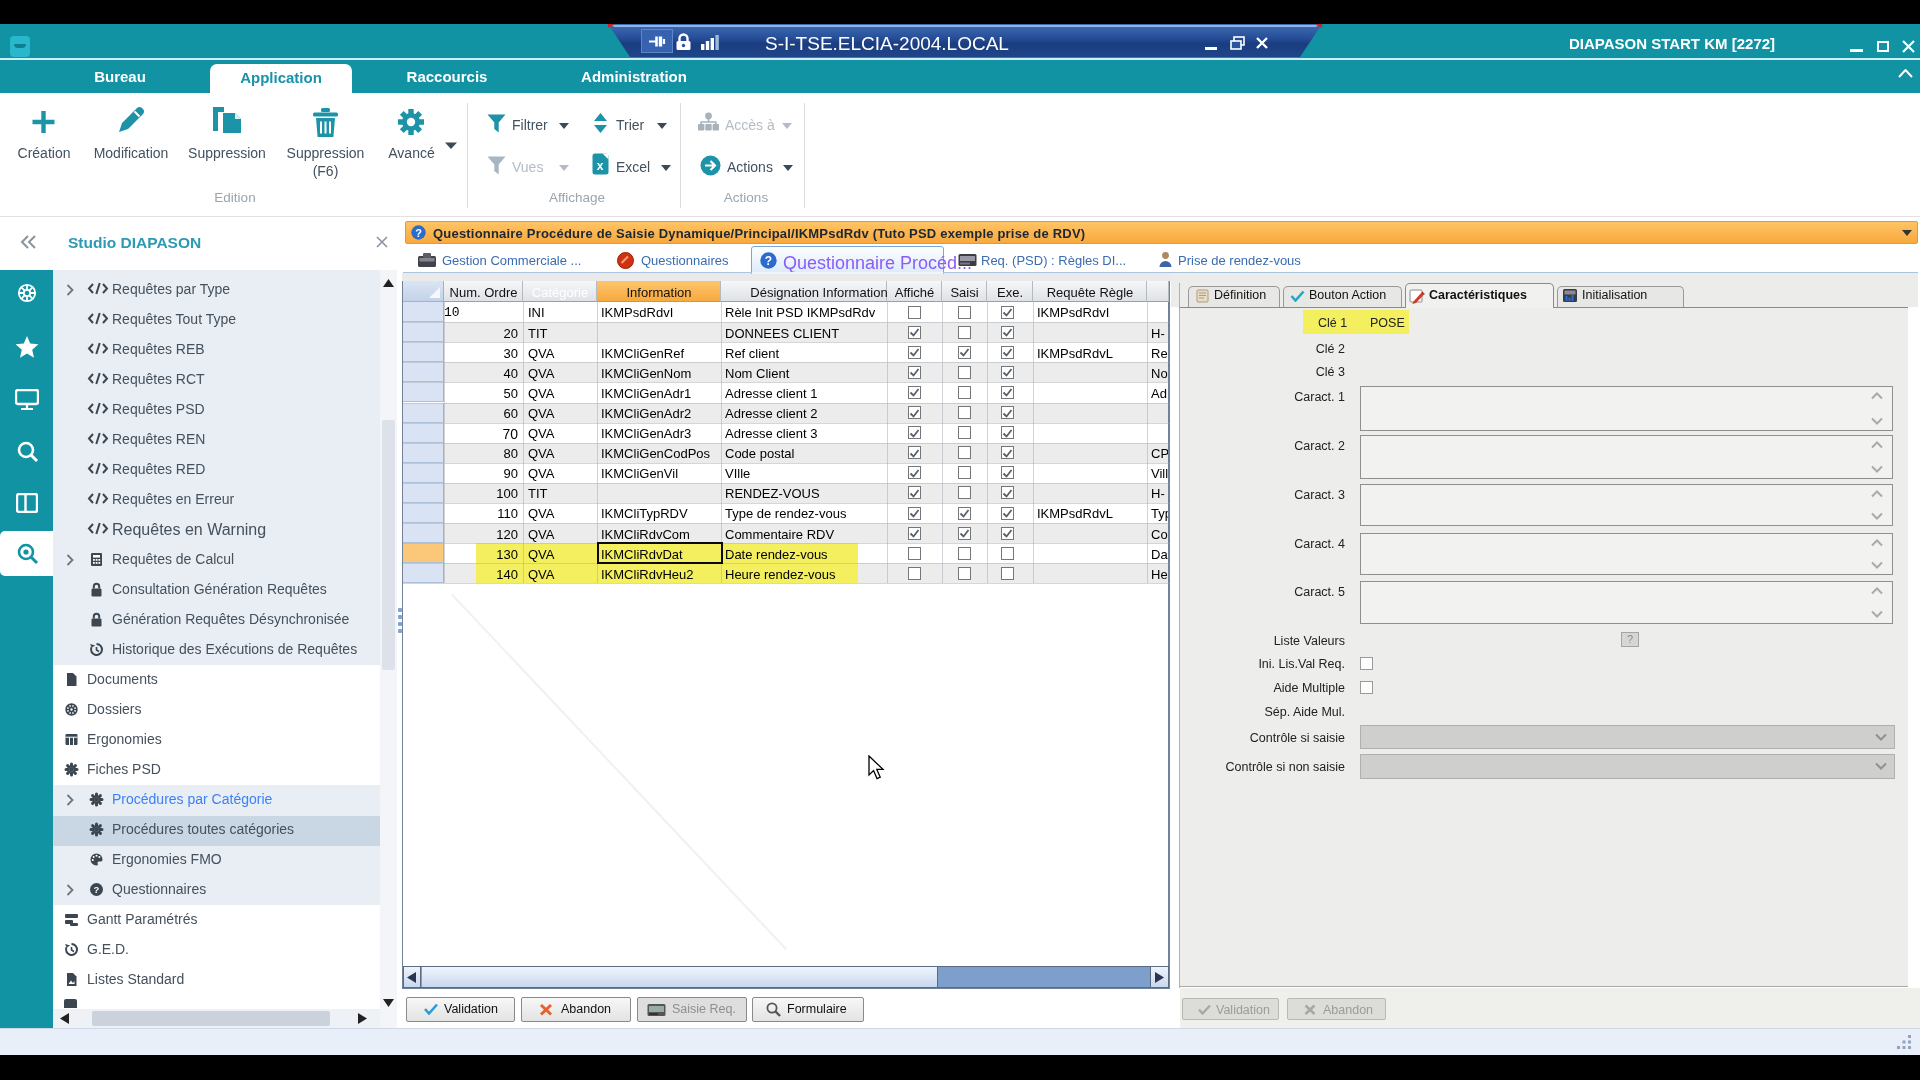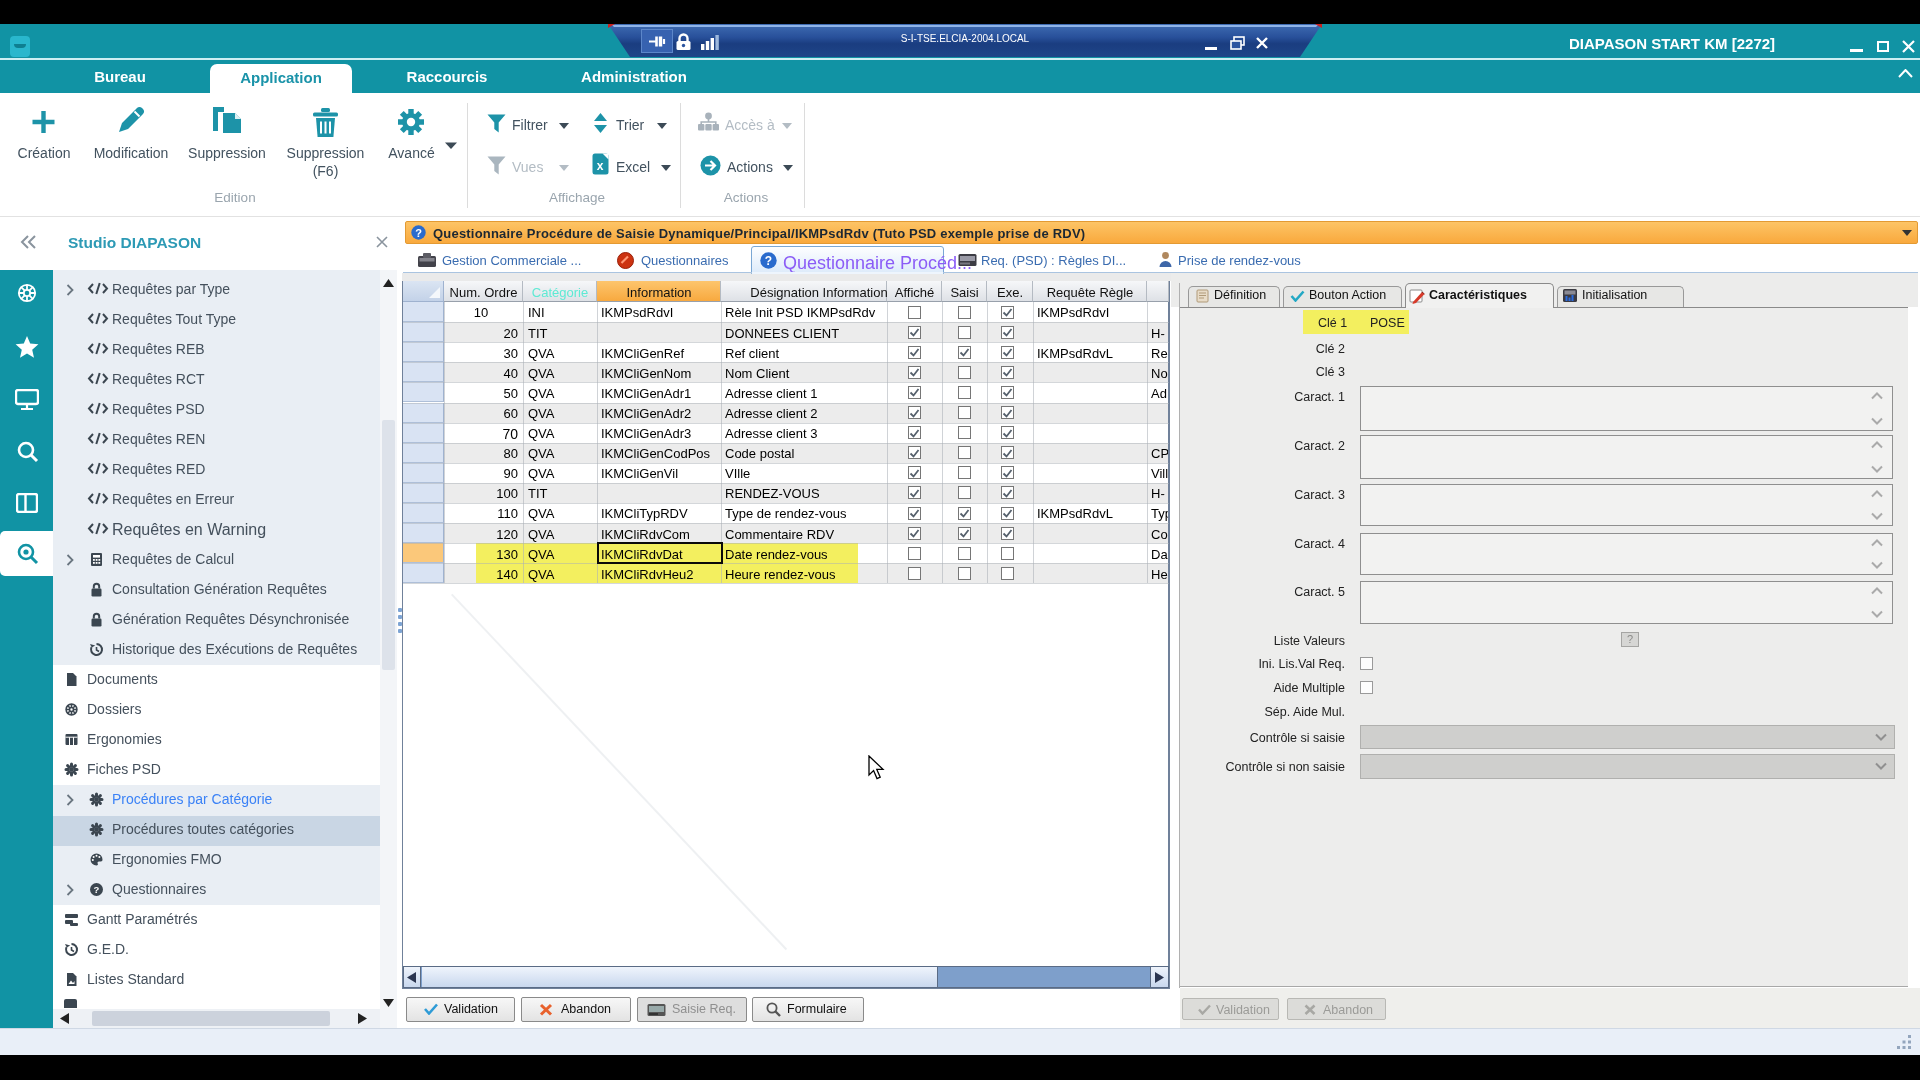--- a/index.html
+++ b/index.html
@@ -166,21 +166,21 @@
         <circle cx="8.5" cy="12.5" r="1.7" fill="#2b549f"></circle>
       </svg>
 <svg class="abs" style="left:701px;top:34px;" width="18" height="16">
         <g fill="#fff">
           <rect x="0" y="10" width="3.4" height="6"></rect>
           <rect x="4.8" y="7" width="3.4" height="9"></rect>
           <rect x="9.6" y="4" width="3.4" height="12"></rect>
           <rect x="14.4" y="1" width="3.4" height="15" fill="#9db8dd"></rect>
         </g>
       </svg>
-<div class="abs" style="left:765px;top:33px;width:400px;color:#fff;font-size:10px;text-align:center;">S-I-TSE.ELCIA-2004.LOCAL</div>
+<div class="abs" style="left:765px;top:33px;width:400px;color:#fff;font-size:19px;text-align:left;">S-I-TSE.ELCIA-2004.LOCAL</div>
 <div class="abs" style="left:1205px;top:47px;width:12px;height:3px;background:#fff;"></div>
 <svg class="abs" style="left:1230px;top:36px;" width="15" height="14">
         <rect x="4" y="1" width="10" height="8" fill="none" stroke="#fff" stroke-width="1.6"></rect>
         <rect x="1" y="5" width="10" height="8" fill="#2b549f" stroke="#fff" stroke-width="1.6"></rect>
       </svg>
 <svg class="abs" style="left:1255px;top:36px;" width="14" height="14">
         <path d="M2 2 L12 12 M12 2 L2 12" stroke="#fff" stroke-width="2.4"></path>
       </svg>
 </div>
 
@@ -491,37 +491,37 @@
 
 <div id="grid">
 <div class="abs" style="left:402px;top:281px;width:768px;height:708px;background:#fff;border:1px solid #70819a;border-right:2px solid #70819a;"></div>
 <div class="abs" style="left:403px;top:281px;width:41px;height:21px;background:linear-gradient(#dbe5f3,#c3d2e8);border-right:1px solid #9fb2cf;border-bottom:1px solid #9fb2cf;"></div>
 <svg class="abs" style="left:428px;top:287px;" width="13" height="12">
         <path d="M12 0 V11 H1 Z" fill="#f4f7fb"></path>
       </svg>
 <div class="abs" style="left:444px;top:281px;width:79px;height:21px;background:linear-gradient(#f6f7f9,#dee1e6);border-right:1px solid #b4bac2;border-bottom:1px solid #98a0ab;"></div>
 <div class="abs" style="left:444px;top:285px;width:79px;font-size:13px;color:#111;text-align:center;white-space:nowrap;overflow:hidden;">Num. Ordre</div>
 <div class="abs" style="left:523px;top:281px;width:74px;height:21px;background:linear-gradient(#f6f7f9,#dee1e6);border-right:1px solid #b4bac2;border-bottom:1px solid #98a0ab;"></div>
-<div class="abs" style="left:523px;top:285px;width:74px;font-size:13px;color:#5eead4;text-align:center;white-space:nowrap;overflow:hidden;">Catégorie</div>
+<div class="abs" style="left:523px;top:285px;width:74px;font-size:13px;color:#ffffff;text-align:center;white-space:nowrap;overflow:hidden;">Catégorie</div>
 <div class="abs" style="left:597px;top:281px;width:124px;height:21px;background:linear-gradient(#fdc56d,#f8a93f);border-right:1px solid #b4bac2;border-bottom:1px solid #98a0ab;"></div>
 <div class="abs" style="left:597px;top:285px;width:124px;font-size:13px;color:#111;text-align:center;white-space:nowrap;overflow:hidden;">Information</div>
 <div class="abs" style="left:721px;top:281px;width:166px;height:21px;background:linear-gradient(#f6f7f9,#dee1e6);border-right:1px solid #b4bac2;border-bottom:1px solid #98a0ab;"></div>
 <div class="abs" style="left:721px;top:285px;width:196px;font-size:13px;color:#111;text-align:center;white-space:nowrap;overflow:hidden;">Désignation Information</div>
 <div class="abs" style="left:887px;top:281px;width:55px;height:21px;background:linear-gradient(#f6f7f9,#dee1e6);border-right:1px solid #b4bac2;border-bottom:1px solid #98a0ab;"></div>
 <div class="abs" style="left:887px;top:285px;width:55px;font-size:13px;color:#111;text-align:center;white-space:nowrap;overflow:hidden;">Affiché</div>
 <div class="abs" style="left:942px;top:281px;width:45px;height:21px;background:linear-gradient(#f6f7f9,#dee1e6);border-right:1px solid #b4bac2;border-bottom:1px solid #98a0ab;"></div>
 <div class="abs" style="left:942px;top:285px;width:45px;font-size:13px;color:#111;text-align:center;white-space:nowrap;overflow:hidden;">Saisi</div>
 <div class="abs" style="left:987px;top:281px;width:46px;height:21px;background:linear-gradient(#f6f7f9,#dee1e6);border-right:1px solid #b4bac2;border-bottom:1px solid #98a0ab;"></div>
 <div class="abs" style="left:987px;top:285px;width:46px;font-size:13px;color:#111;text-align:center;white-space:nowrap;overflow:hidden;">Exe.</div>
 <div class="abs" style="left:1033px;top:281px;width:114px;height:21px;background:linear-gradient(#f6f7f9,#dee1e6);border-right:1px solid #b4bac2;border-bottom:1px solid #98a0ab;"></div>
 <div class="abs" style="left:1033px;top:285px;width:114px;font-size:13px;color:#111;text-align:center;white-space:nowrap;overflow:hidden;">Requête Règle</div>
 <div class="abs" style="left:1147px;top:281px;width:22px;height:21px;background:linear-gradient(#f6f7f9,#dee1e6);border-right:1px solid #b4bac2;border-bottom:1px solid #98a0ab;"></div>
 <div class="abs" style="left:444px;top:302.0px;width:724px;height:20.1px;background:#ffffff;"></div>
 <div class="abs" style="left:403px;top:302.0px;width:41px;height:20.1px;background:#d9e3f3;border-right:1px solid #9fb2cf;border-bottom:1px solid #aebfd8;"></div>
-<div class="abs" style="left:444px;top:305.4px;width:74px;font-size:13px;color:#000;text-align:center;">10</div>
+<div class="abs" style="left:444px;top:305.4px;width:74px;font-size:13px;color:#000;text-align:left;font-family:Liberation Mono, monospace;">10</div>
 <div class="abs" style="left:528px;top:305.4px;font-size:13px;color:#000;">INI</div>
 <div class="abs" style="left:601px;top:305.4px;font-size:13px;color:#000;white-space:nowrap;">IKMPsdRdvI</div>
 <div class="abs" style="left:725px;top:305.4px;font-size:13px;color:#000;white-space:nowrap;">Rèle Init PSD IKMPsdRdv</div>
 <div class="abs" style="left:1037px;top:305.4px;font-size:13px;color:#000;white-space:nowrap;">IKMPsdRdvI</div>
 <div class="abs" style="left:907.5px;top:305.6px;width:13px;height:13px;background:#fff;border:1px solid #767676;"></div>
 <div class="abs" style="left:957.5px;top:305.6px;width:13px;height:13px;background:#fff;border:1px solid #767676;"></div>
 <div class="abs" style="left:1000.5px;top:305.6px;width:13px;height:13px;background:#fff;border:1px solid #767676;">
         <svg width="11" height="11" style="margin:0.5px;">
           <path d="M1.5 5.5 L4.5 8.5 L9.5 2" stroke="#55606c" stroke-width="1.8" fill="none"></path>
         </svg>

